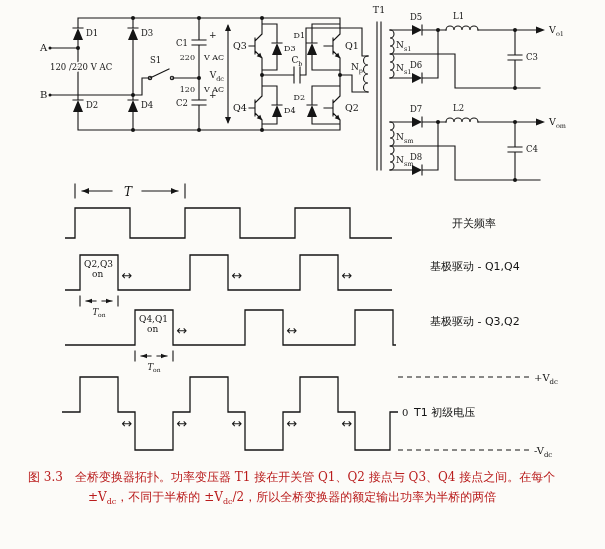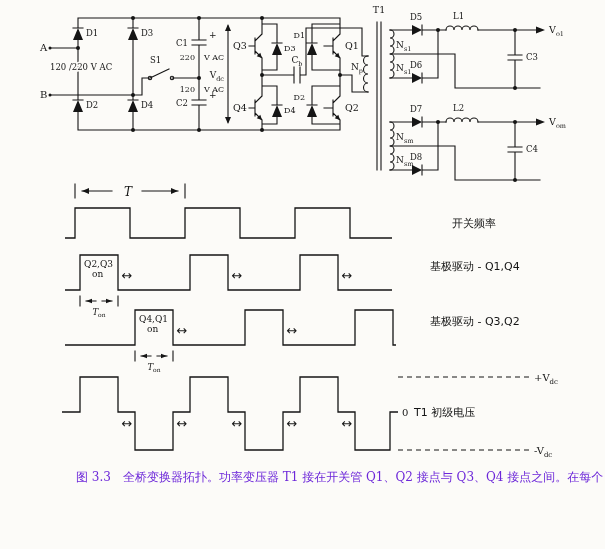--- a/index.html
+++ b/index.html
@@ -7,21 +7,21 @@
   .page{width:605px;height:549px;position:relative;}
   svg{display:block;}
   svg text{fill:#151515;stroke:none;}
   .w{stroke:#151515;stroke-width:1.1;fill:none;stroke-linecap:square;}
   .wave{stroke:#151515;stroke-width:1.3;fill:none;}
   .f{fill:#151515;stroke:none;}
   .dash{stroke:#151515;stroke-width:1;stroke-dasharray:5 4;fill:none;}
   .lbl{font-family:"DejaVu Serif",serif;}
   .cjk{font-family:"DejaVu Sans",sans-serif;font-size:11px;}
   .knock{stroke:#fcfbf8;stroke-width:3px;paint-order:stroke;}
-  .caption{font-family:"DejaVu Serif",serif;font-size:12px;line-height:1.65;color:#6d28d9;padding-top:6px;padding-left:48px;}
+  .caption{font-family:"DejaVu Serif",serif;font-size:12px;line-height:1.65;color:#b91c1c;padding-top:6px;}
   .cap-l1{margin-left:28px;}
   .cap-l2,.cap-l3{margin-left:88px;}
   sub{font-size:8px;}
 </style>
 </head>
 <body>
 
 <div class="page">
 <svg width="605" height="462" viewBox="0 0 605 462">
 
@@ -197,14 +197,15 @@
     <text x="127" y="428">↔</text>
     <text x="182" y="428">↔</text>
     <text x="237" y="428">↔</text>
     <text x="292" y="428">↔</text>
     <text x="347" y="428">↔</text>
   </g>
 </svg>
 
   <div class="caption">
     <div class="cap-l1"><span>图 3.3　全桥变换器拓扑。功率变压器 T1 接在开关管 Q1、Q2 接点与 Q3、Q4 接点之间。在每个</span></div>
+    <div class="cap-l3"><span>±V</span><sub>dc</sub><span>，不同于半桥的 ±V</span><sub>dc</sub><span>/2，所以全桥变换器的额定输出功率为半桥的两倍</span></div>
   </div>
 </div>
 
 </body></html>

